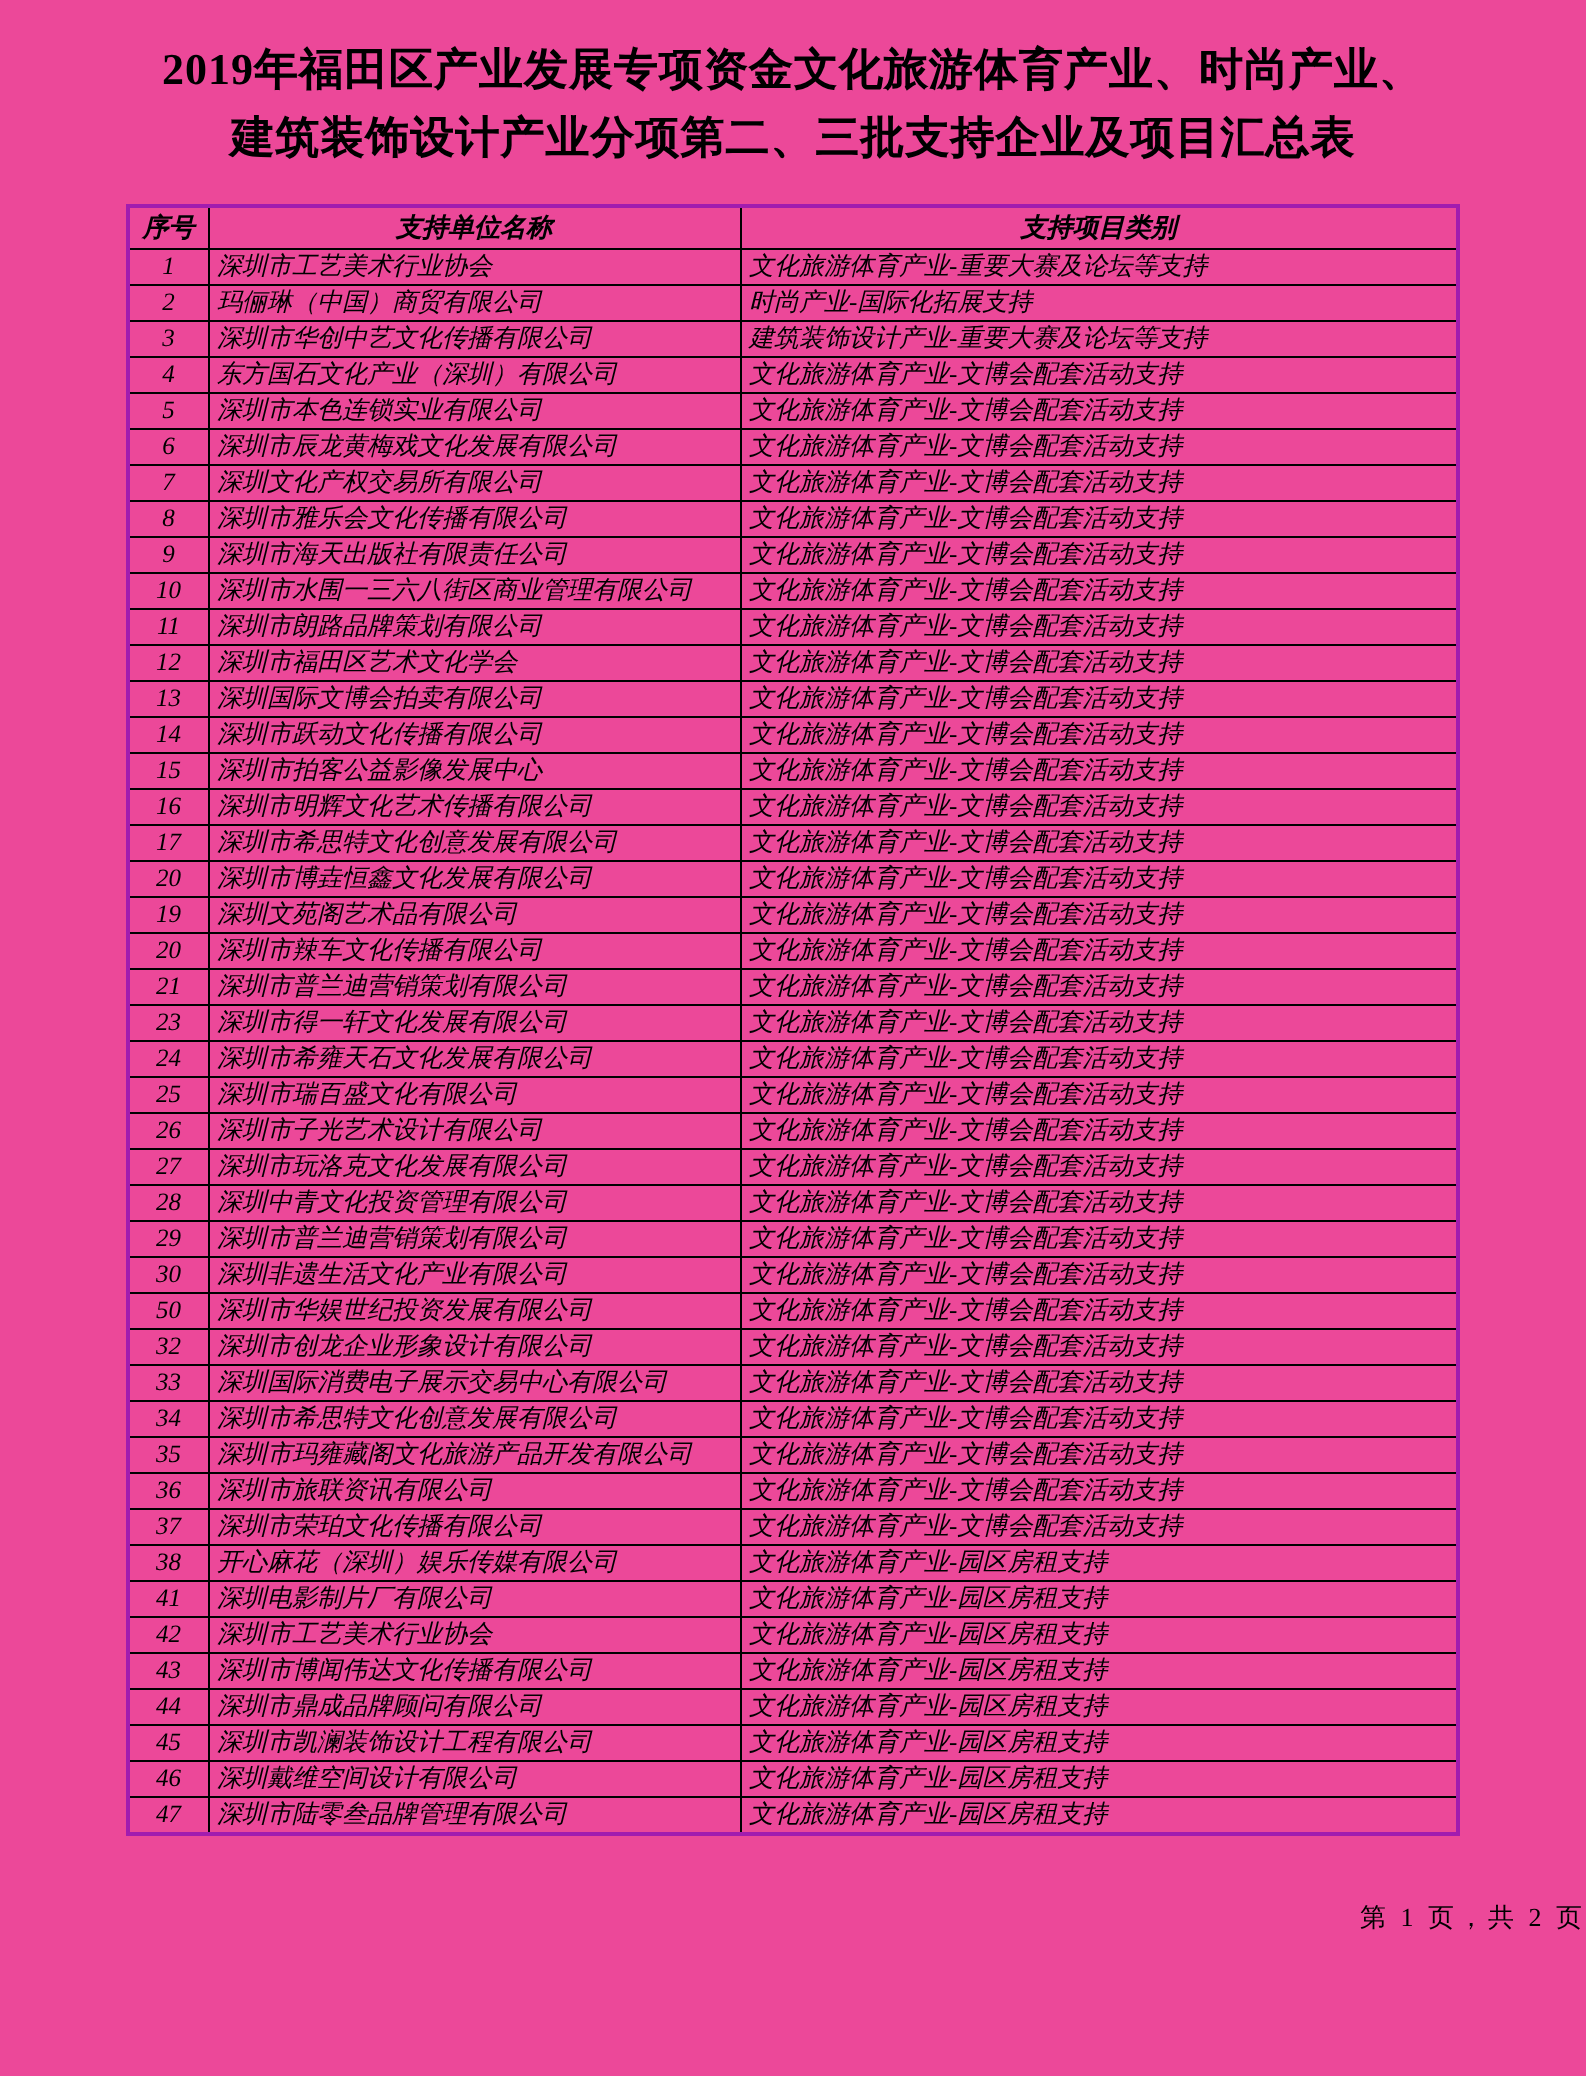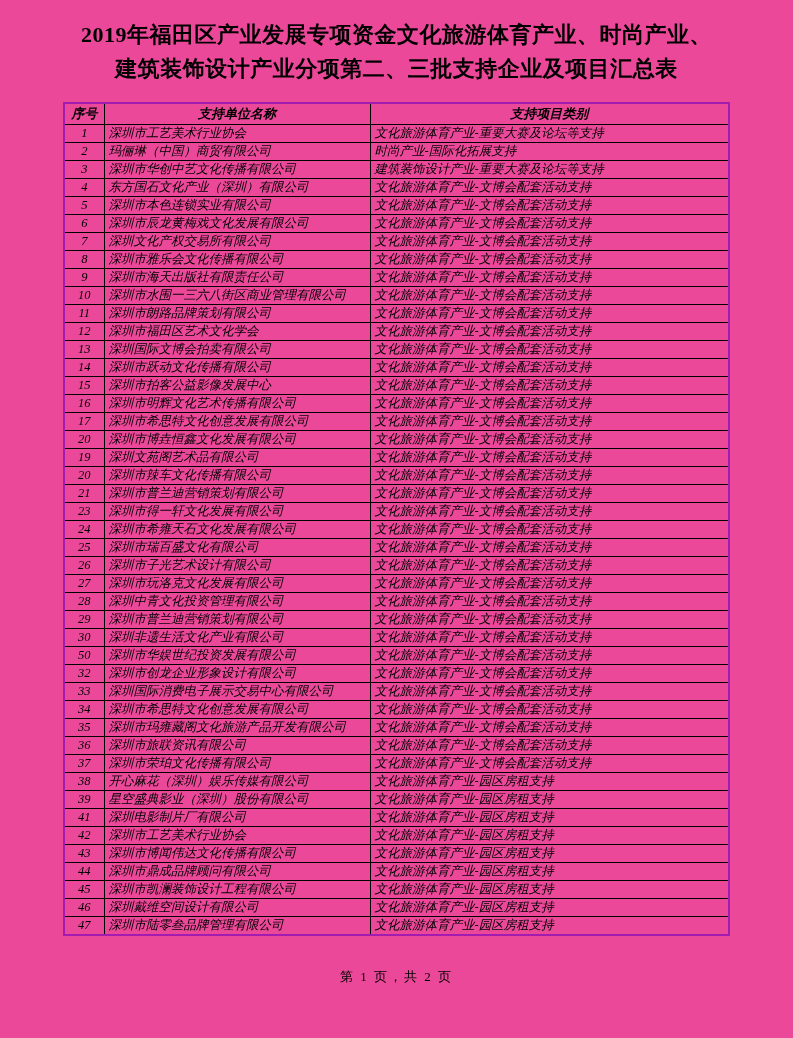--- a/index.html
+++ b/index.html
@@ -58,21 +58,21 @@
   .summary-table td.col-num {
     text-align: center;
     padding: 0 1px;
   }
   .summary-table td.col-name,
   .summary-table td.col-category {
     text-align: left;
   }
   .page-footer {
     margin-top: 32px;
-    text-align: center;
+    text-align: right;
     font-size: 13px;
     letter-spacing: 2px;
   }
 </style>
 </head>
 <body>
 
 <div class="page">
 
   <div class="doc-title">
@@ -273,25 +273,20 @@
           <td class="col-num">37</td>
           <td class="col-name">深圳市荣珀文化传播有限公司</td>
           <td class="col-category">文化旅游体育产业-文博会配套活动支持</td>
         </tr>
         <tr>
           <td class="col-num">38</td>
           <td class="col-name">开心麻花（深圳）娱乐传媒有限公司</td>
           <td class="col-category">文化旅游体育产业-园区房租支持</td>
         </tr>
         <tr>
-          <td class="col-num">39</td>
-          <td class="col-name">星空盛典影业（深圳）股份有限公司</td>
-          <td class="col-category">文化旅游体育产业-园区房租支持</td>
-        </tr>
-        <tr>
           <td class="col-num">41</td>
           <td class="col-name">深圳电影制片厂有限公司</td>
           <td class="col-category">文化旅游体育产业-园区房租支持</td>
         </tr>
         <tr>
           <td class="col-num">42</td>
           <td class="col-name">深圳市工艺美术行业协会</td>
           <td class="col-category">文化旅游体育产业-园区房租支持</td>
         </tr>
         <tr>

